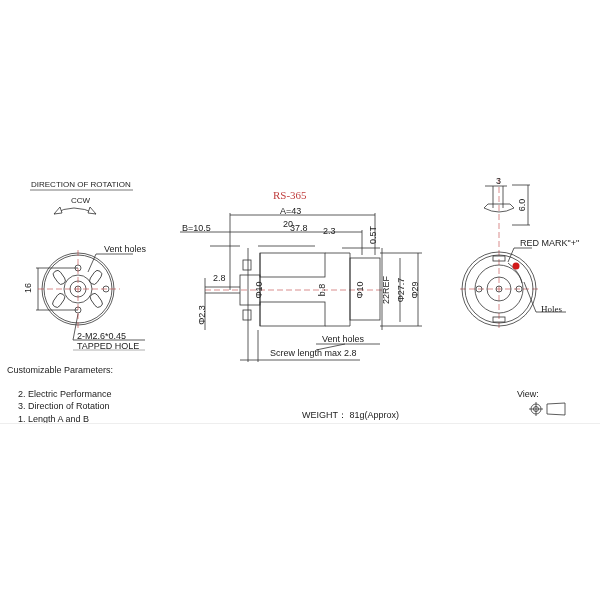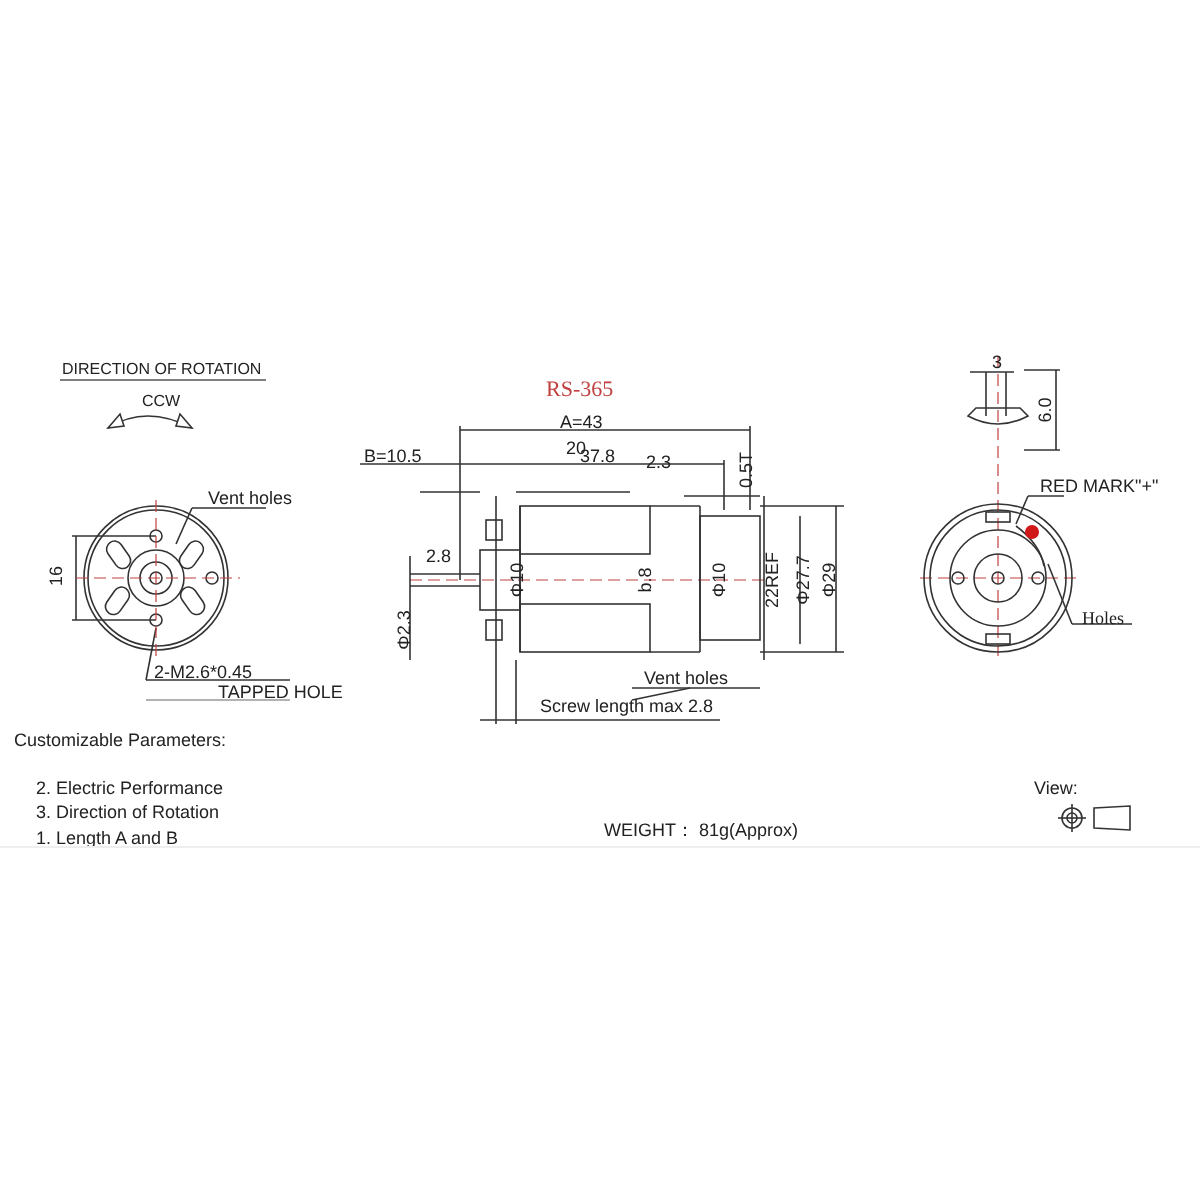--- a/index.html
+++ b/index.html
@@ -116,21 +116,21 @@
   </g>
   <circle cx="516" cy="266" r="3.5" fill="#d01818"></circle>
 </svg>
 
 <div class="t" style="left:31px;top:180px;font-size:8px;">DIRECTION OF ROTATION</div>
 <div class="t" style="left:71px;top:196px;font-size:8px;">CCW</div>
 
 <div class="t" style="left:104px;top:244px;">Vent holes</div>
 <div class="t vert" style="left:23px;top:283px;">16</div>
 <div class="t" style="left:77px;top:331px;">2-M2.6*0.45</div>
-<div class="t" style="left:77px;top:341px;margin-left:32px;">TAPPED HOLE</div>
+<div class="t" style="left:77px;top:341px;">TAPPED HOLE</div>
 
 <div class="t red" style="left:273px;top:189px;">RS-365</div>
 <div class="t" style="left:280px;top:206px;">A=43</div>
 <div class="t" style="left:182px;top:223px;">B=10.5</div>
 <div class="t" style="left:290px;top:223px;">37.8</div>
 <div class="t" style="left:213px;top:237px;margin-top:36px;">2.8</div>
 <div class="t" style="left:283px;top:219px;">20</div>
 <div class="t" style="left:323px;top:226px;">2.3</div>
 <div class="t vert" style="left:364px;top:230px;">0.5T</div>
 <div class="t vert" style="left:192px;top:310px;">Φ2.3</div>

